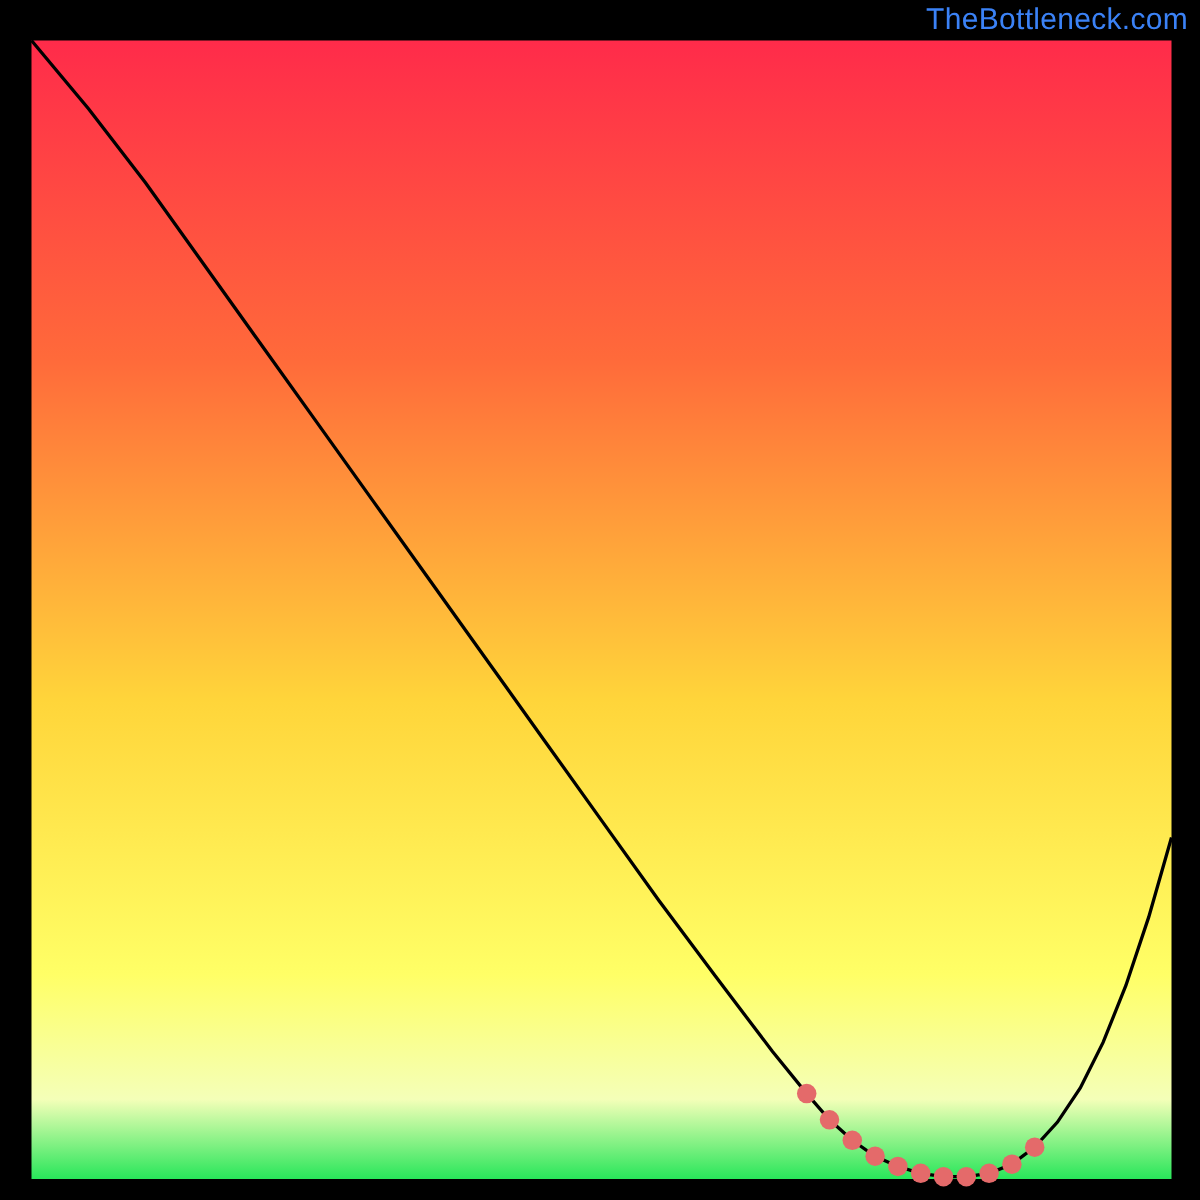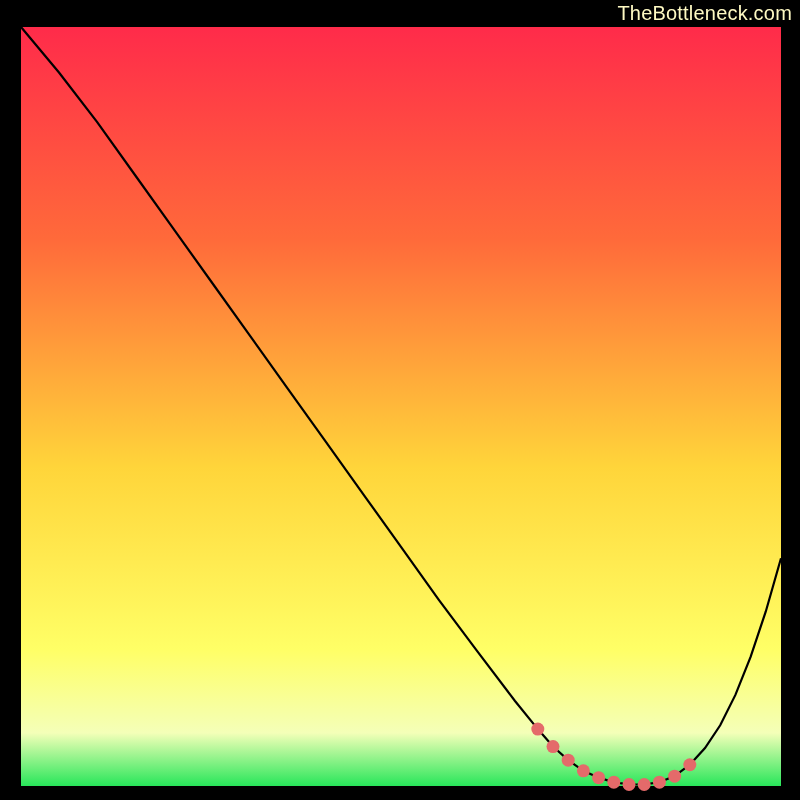--- a/index.html
+++ b/index.html
@@ -14,21 +14,21 @@
   .frame {
     position: relative;
     width: 800px;
     height: 800px;
     background: #000;
   }
   .watermark {
     position: absolute;
     top: 2px;
     right: 8px;
-    color: #fef9c3;
+    color: #3b82f6;
     font-size: 20px;
     font-weight: 500;
     letter-spacing: 0.2px;
     z-index: 50;
   }
   svg {
     position: absolute;
     top: 0;
     left: 0;
   }

